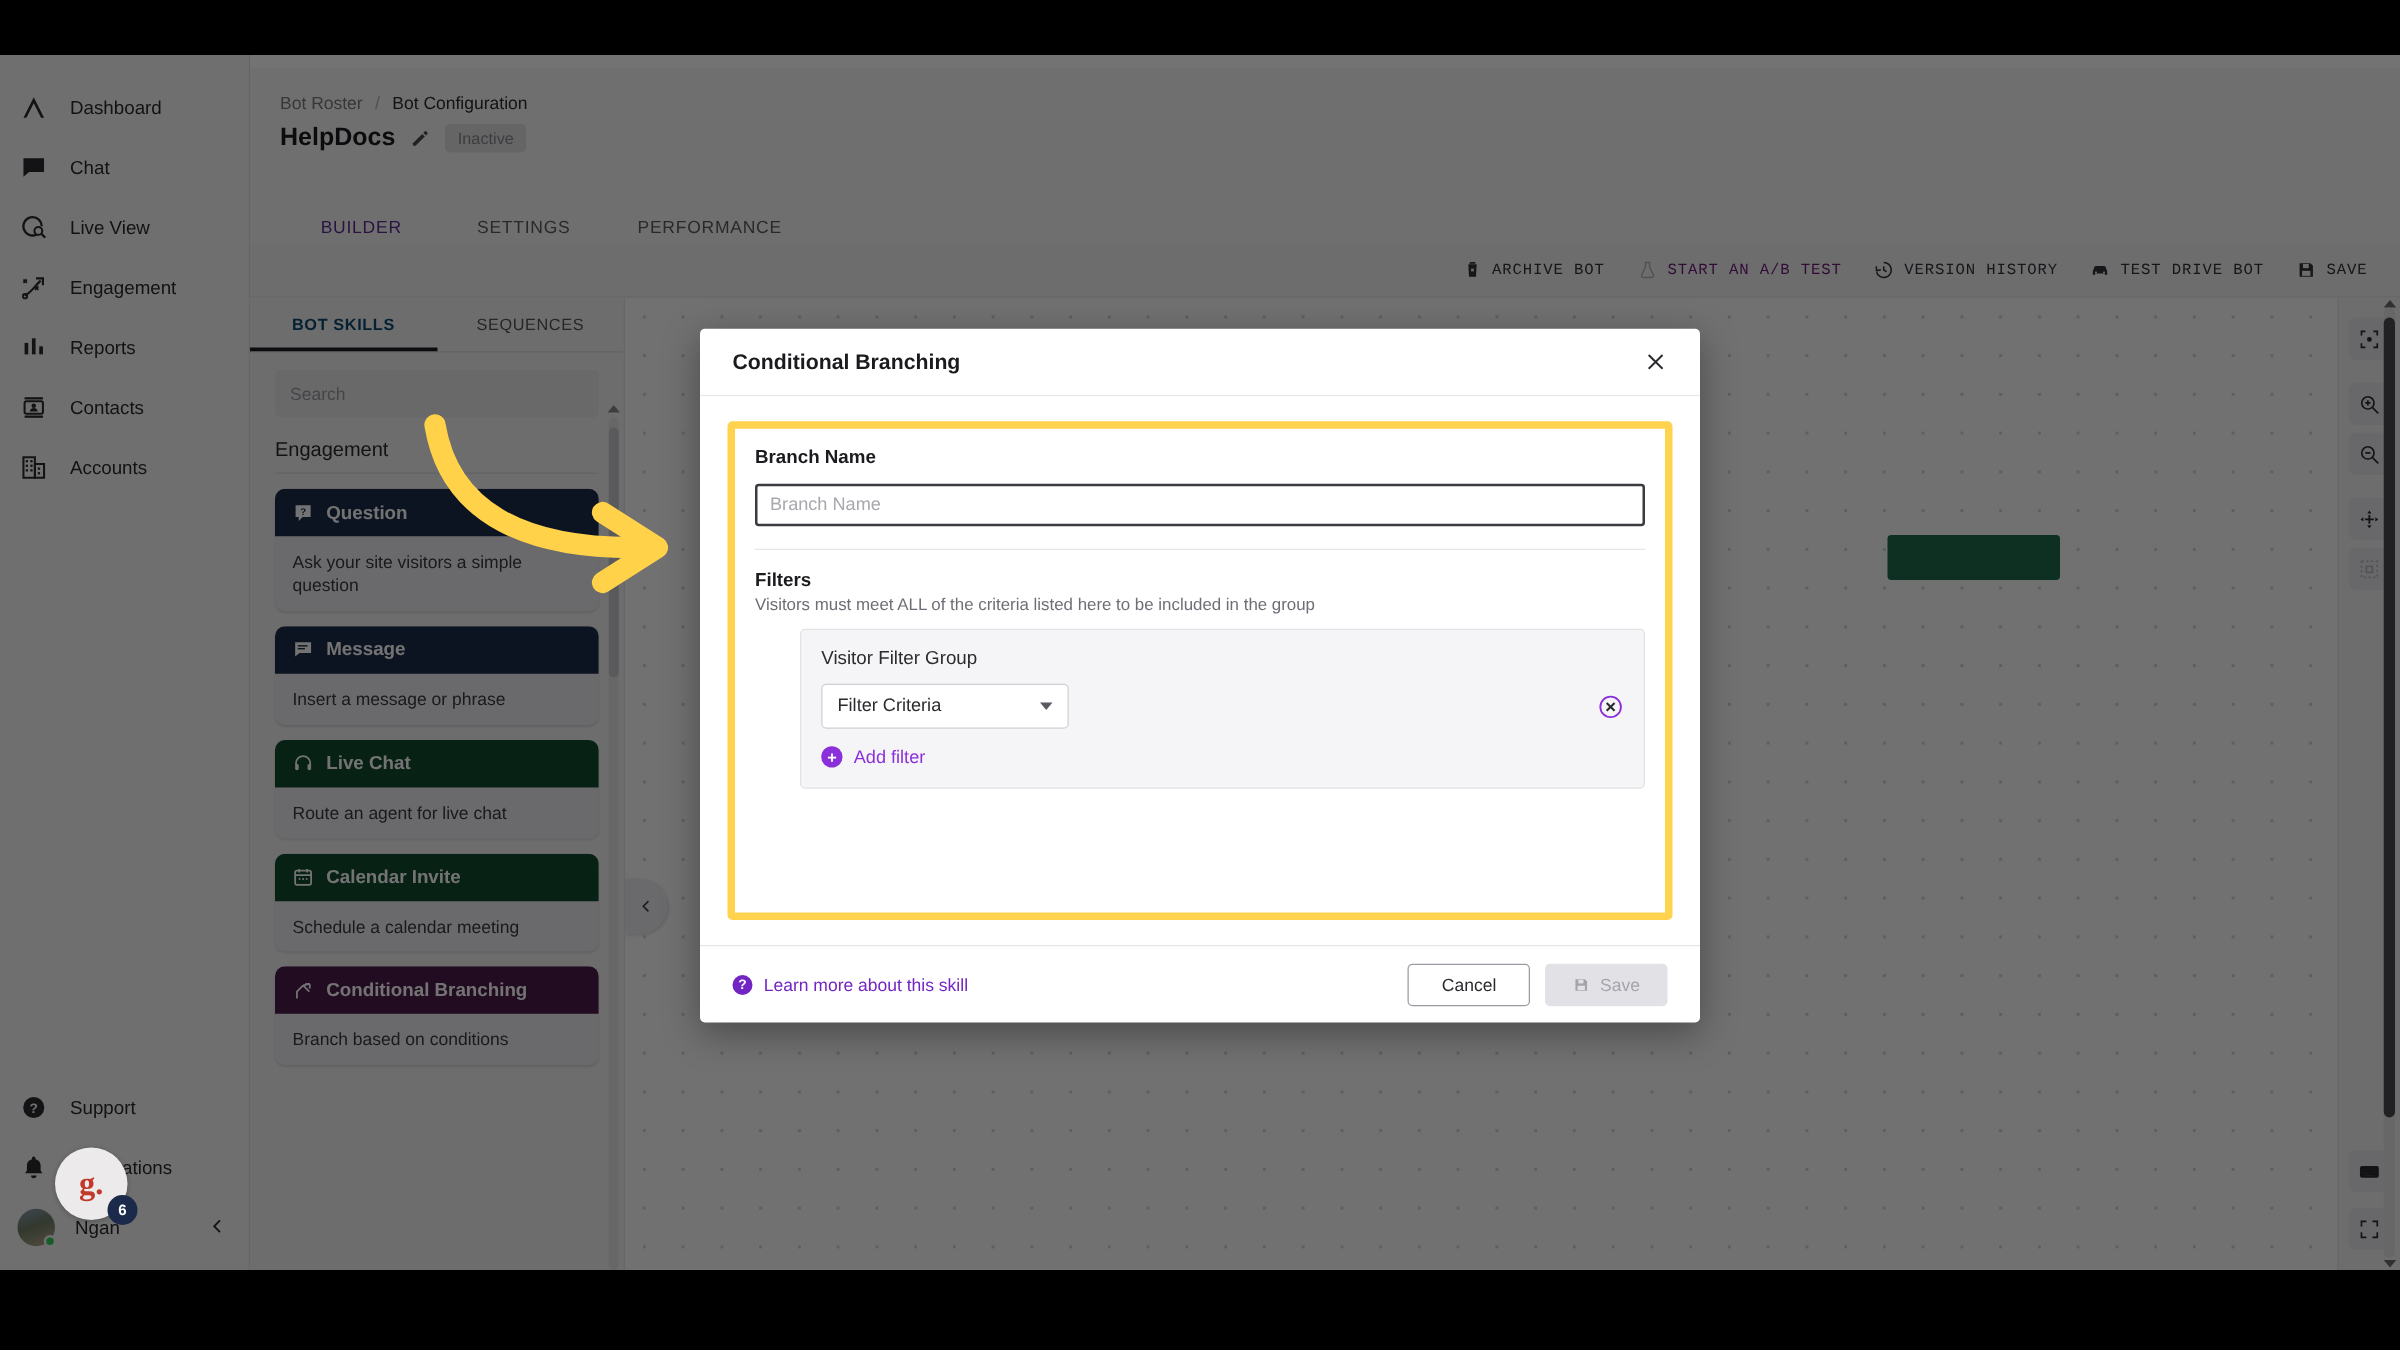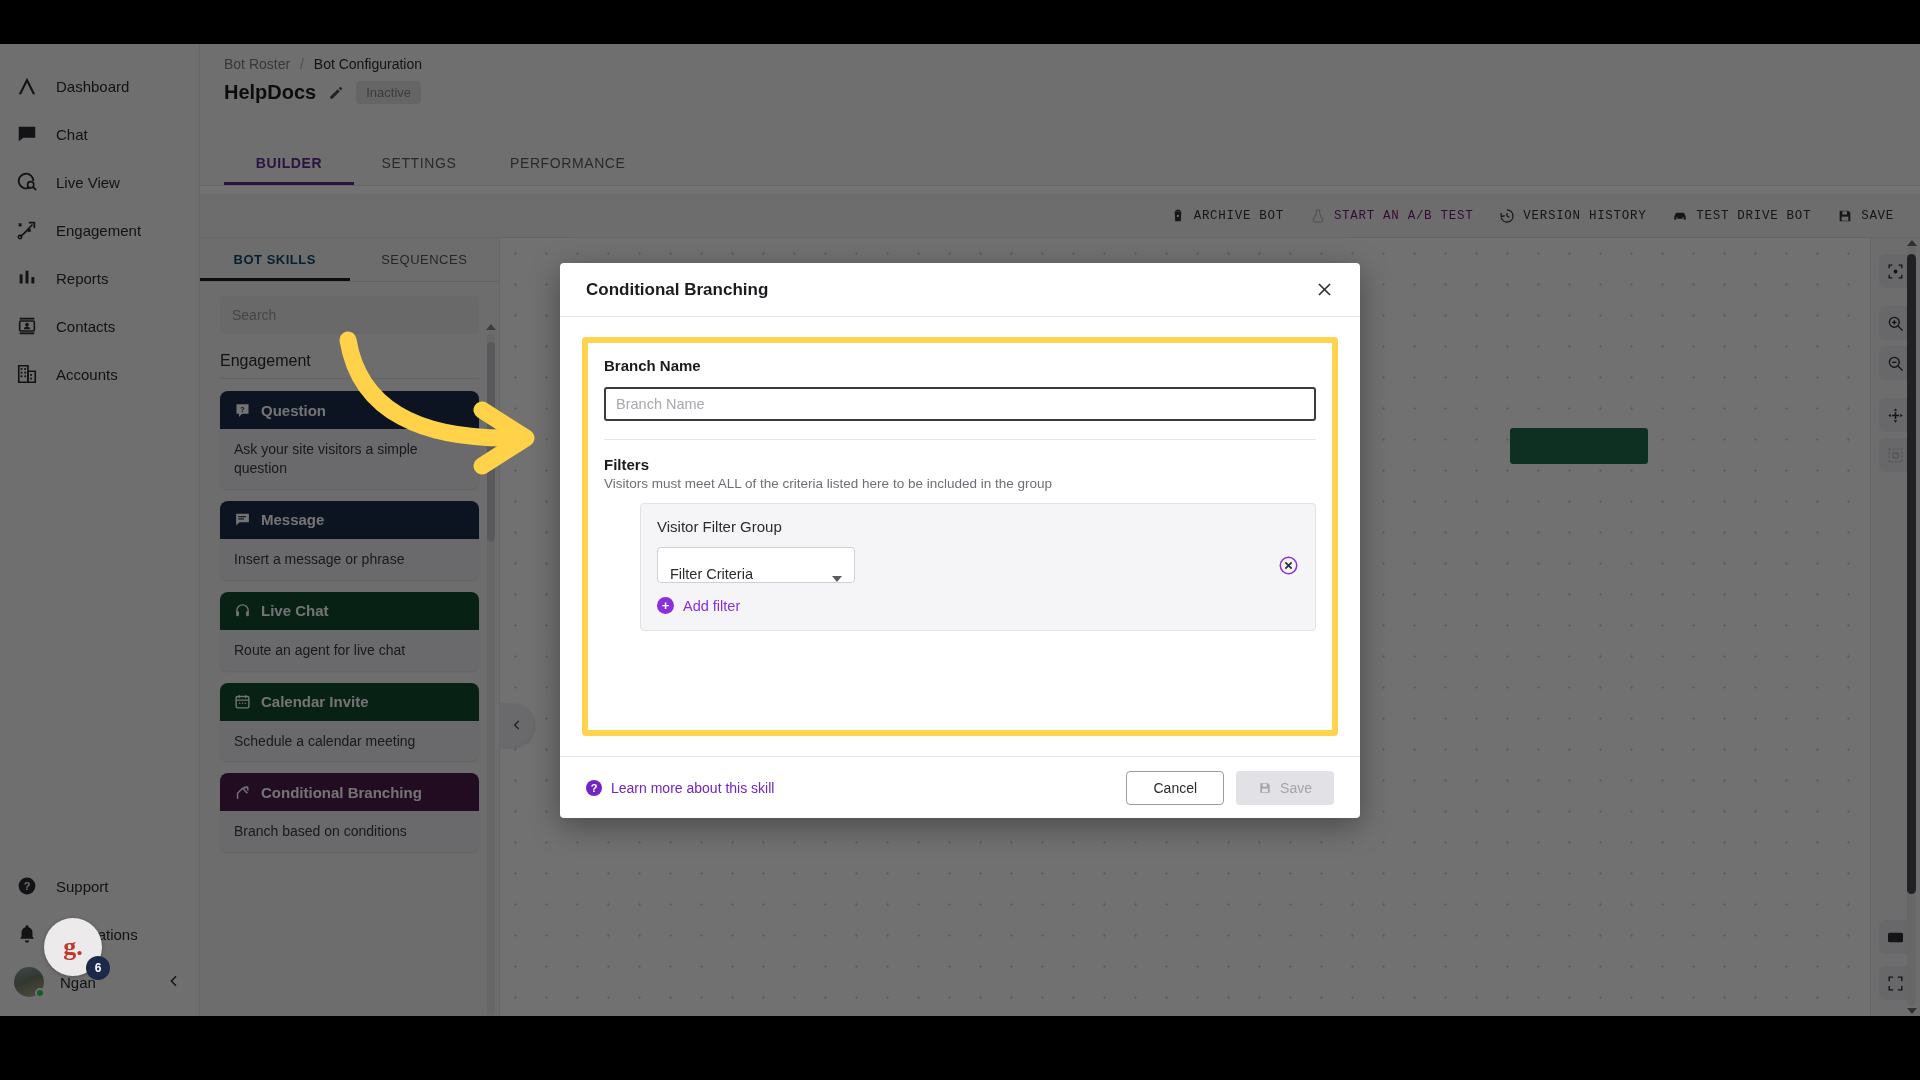--- a/index.html
+++ b/index.html
@@ -80,21 +80,21 @@
     position: absolute; right: -8px; bottom: -4px;
     width: 24px; height: 24px; border-radius: 50%;
     background: #1b2a4a; color: #fff;
     font-family: "Liberation Sans", sans-serif;
     font-size: 12px; font-weight: 700;
     display:flex;align-items:center;justify-content:center;
   }
 
   
   .header {
-    position: absolute; left: 200px; top: 36px;
+    position: absolute; left: 200px; top: 54px;
     width: 1720px; height: 150px;
     background: #f7f7f8;
     border-bottom: 1px solid #e3e3e6;
     z-index: 10;
   }
   .breadcrumb { position:absolute; left: 24px; top: 20px; font-size: 14px; color:#7a7a80; }
   .breadcrumb .sep { color:#b0b0b5; margin: 0 6px; }
   .breadcrumb .cur { color:#2b2b2f; }
   .titlerow { position:absolute; left:24px; top:45px; display:flex; align-items:center; gap:12px; }
   .bot-title { font-size: 20px; font-weight: 700; color:#1b1b1f; }
@@ -102,21 +102,21 @@
   .status-chip {
     background:#e0e0e3; color:#86868c; font-size:13px;
     padding: 4px 10px; border-radius: 4px;
   }
   .tabs { position:absolute; left: 24px; bottom: 0; display:flex; }
   .tab {
     padding: 0 26px; height: 44px; line-height: 44px;
     font-size: 14px; letter-spacing: .6px; color: #5c5c63;
     cursor: pointer; text-align:center; min-width:130px;
   }
-  .tab.active { color:#5c2d91; border-bottom: 3px solid #5c2d91; font-weight:700; }
+  .tab.active { color:#5c2d91; border-bottom: 3px solid #5c2d91; font-weight:400; }
 
   
   .actionbar {
     position:absolute; left: 200px; top: 194px;
     width: 1720px; height: 44px;
     background: #f2f2f4;
     border-bottom: 1px solid #e3e3e6;
     display:flex; align-items:center; justify-content:flex-end;
     gap: 26px; padding-right: 26px;
     z-index: 10;
@@ -286,21 +286,21 @@
     background:#f5f5f7; border:1px solid #e2e2e6; border-radius:4px;
     padding: 14px 16px 16px 16px;
     position:relative;
     margin-left:36px;
   }
   .vfg-label { font-size:15px; color:#2b2b2f; }
   .criteria-row { display:flex; align-items:center; margin-top: 12px; }
   .criteria-select {
     width: 198px; height: 36px;
     border:1px solid #cfcfd5; border-radius:4px; background:#fff;
-    display:flex; align-items:flex-end; justify-content:space-between;
+    display:flex; align-items:center; justify-content:space-between;
     padding: 0 12px; font-size:14.5px; color:#2b2b2f; cursor:pointer;
   }
   .caret { width:0;height:0;border-left:5px solid transparent;border-right:5px solid transparent;border-top:6px solid #5a5a62; }
   .remove-filter {
     margin-left:auto; width:21px;height:21px; cursor:pointer;
     display:flex;align-items:center;justify-content:center;
   }
   .remove-filter svg { width:21px;height:21px; }
   .add-filter {
     display:flex; align-items:center; gap:9px;

